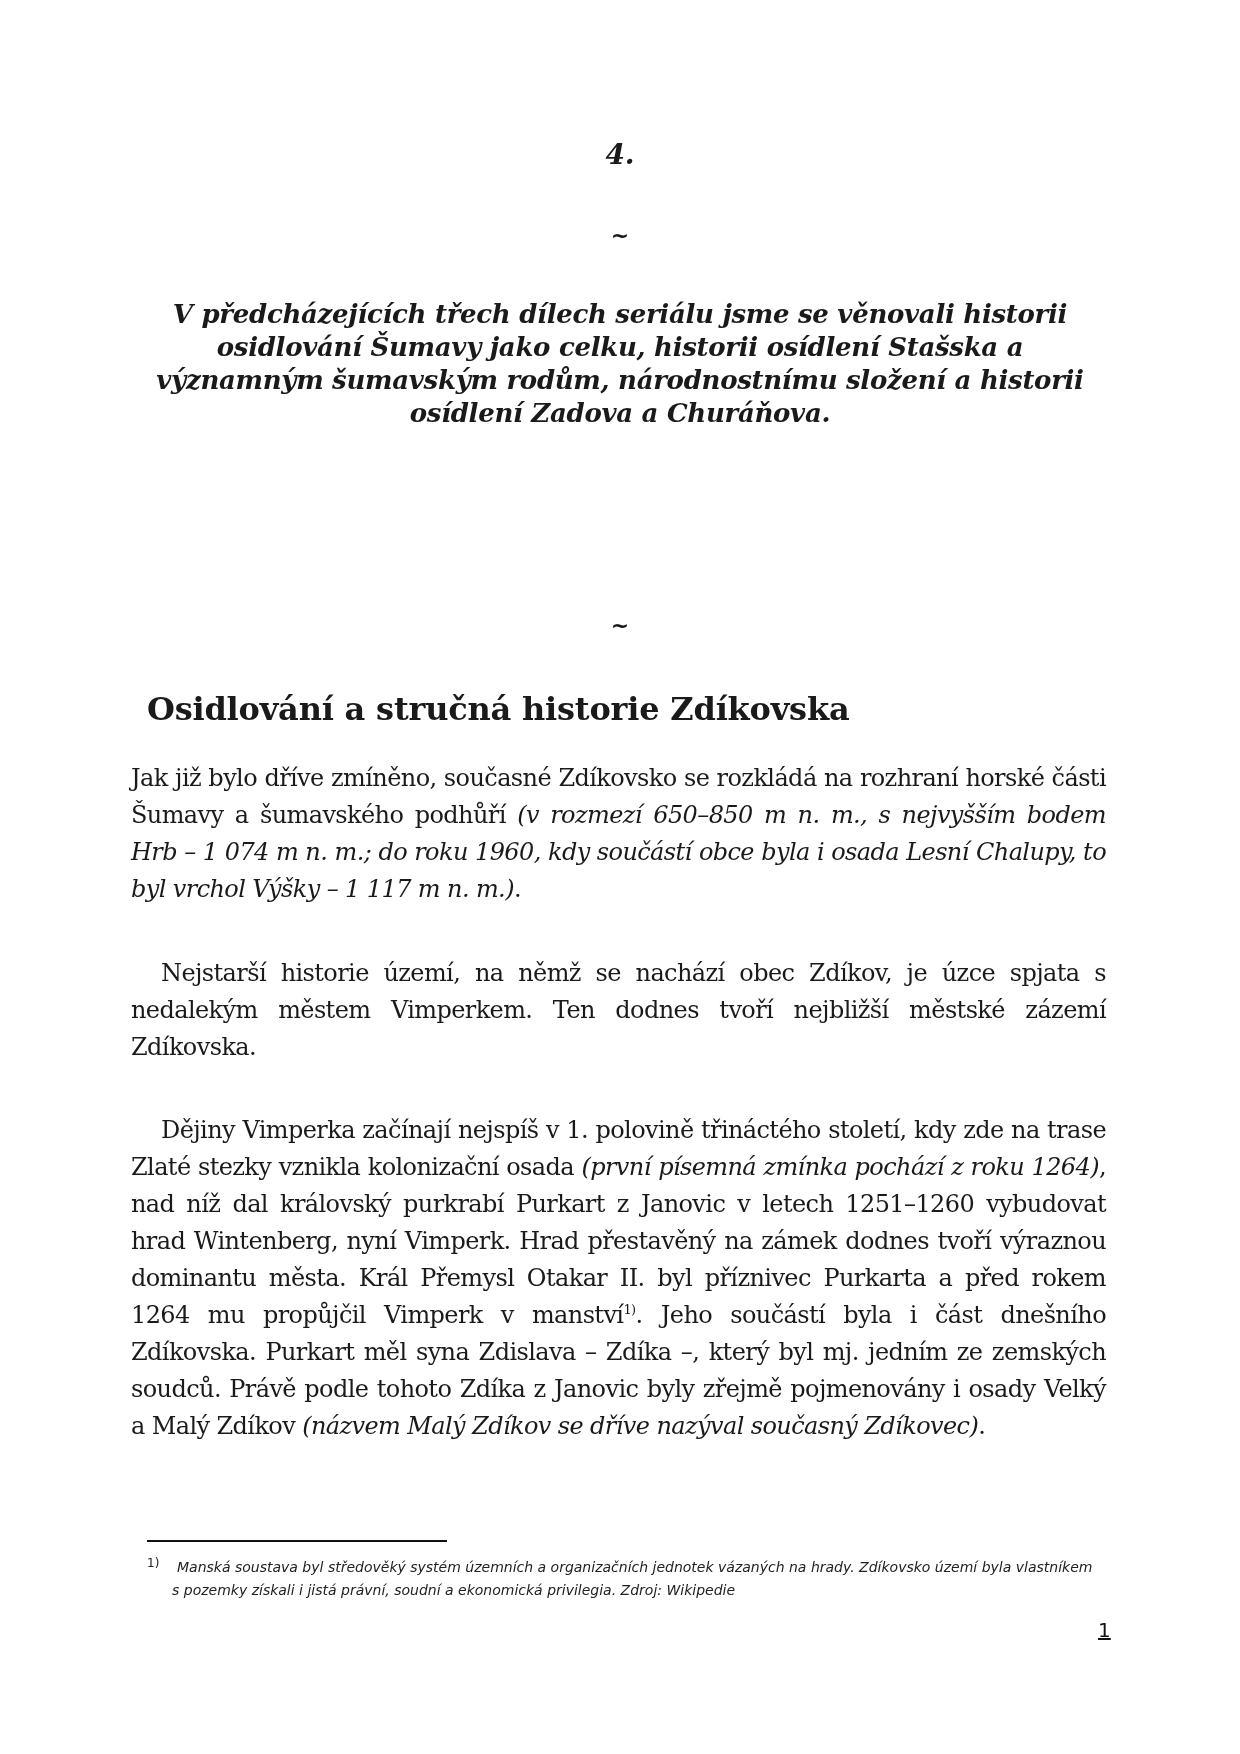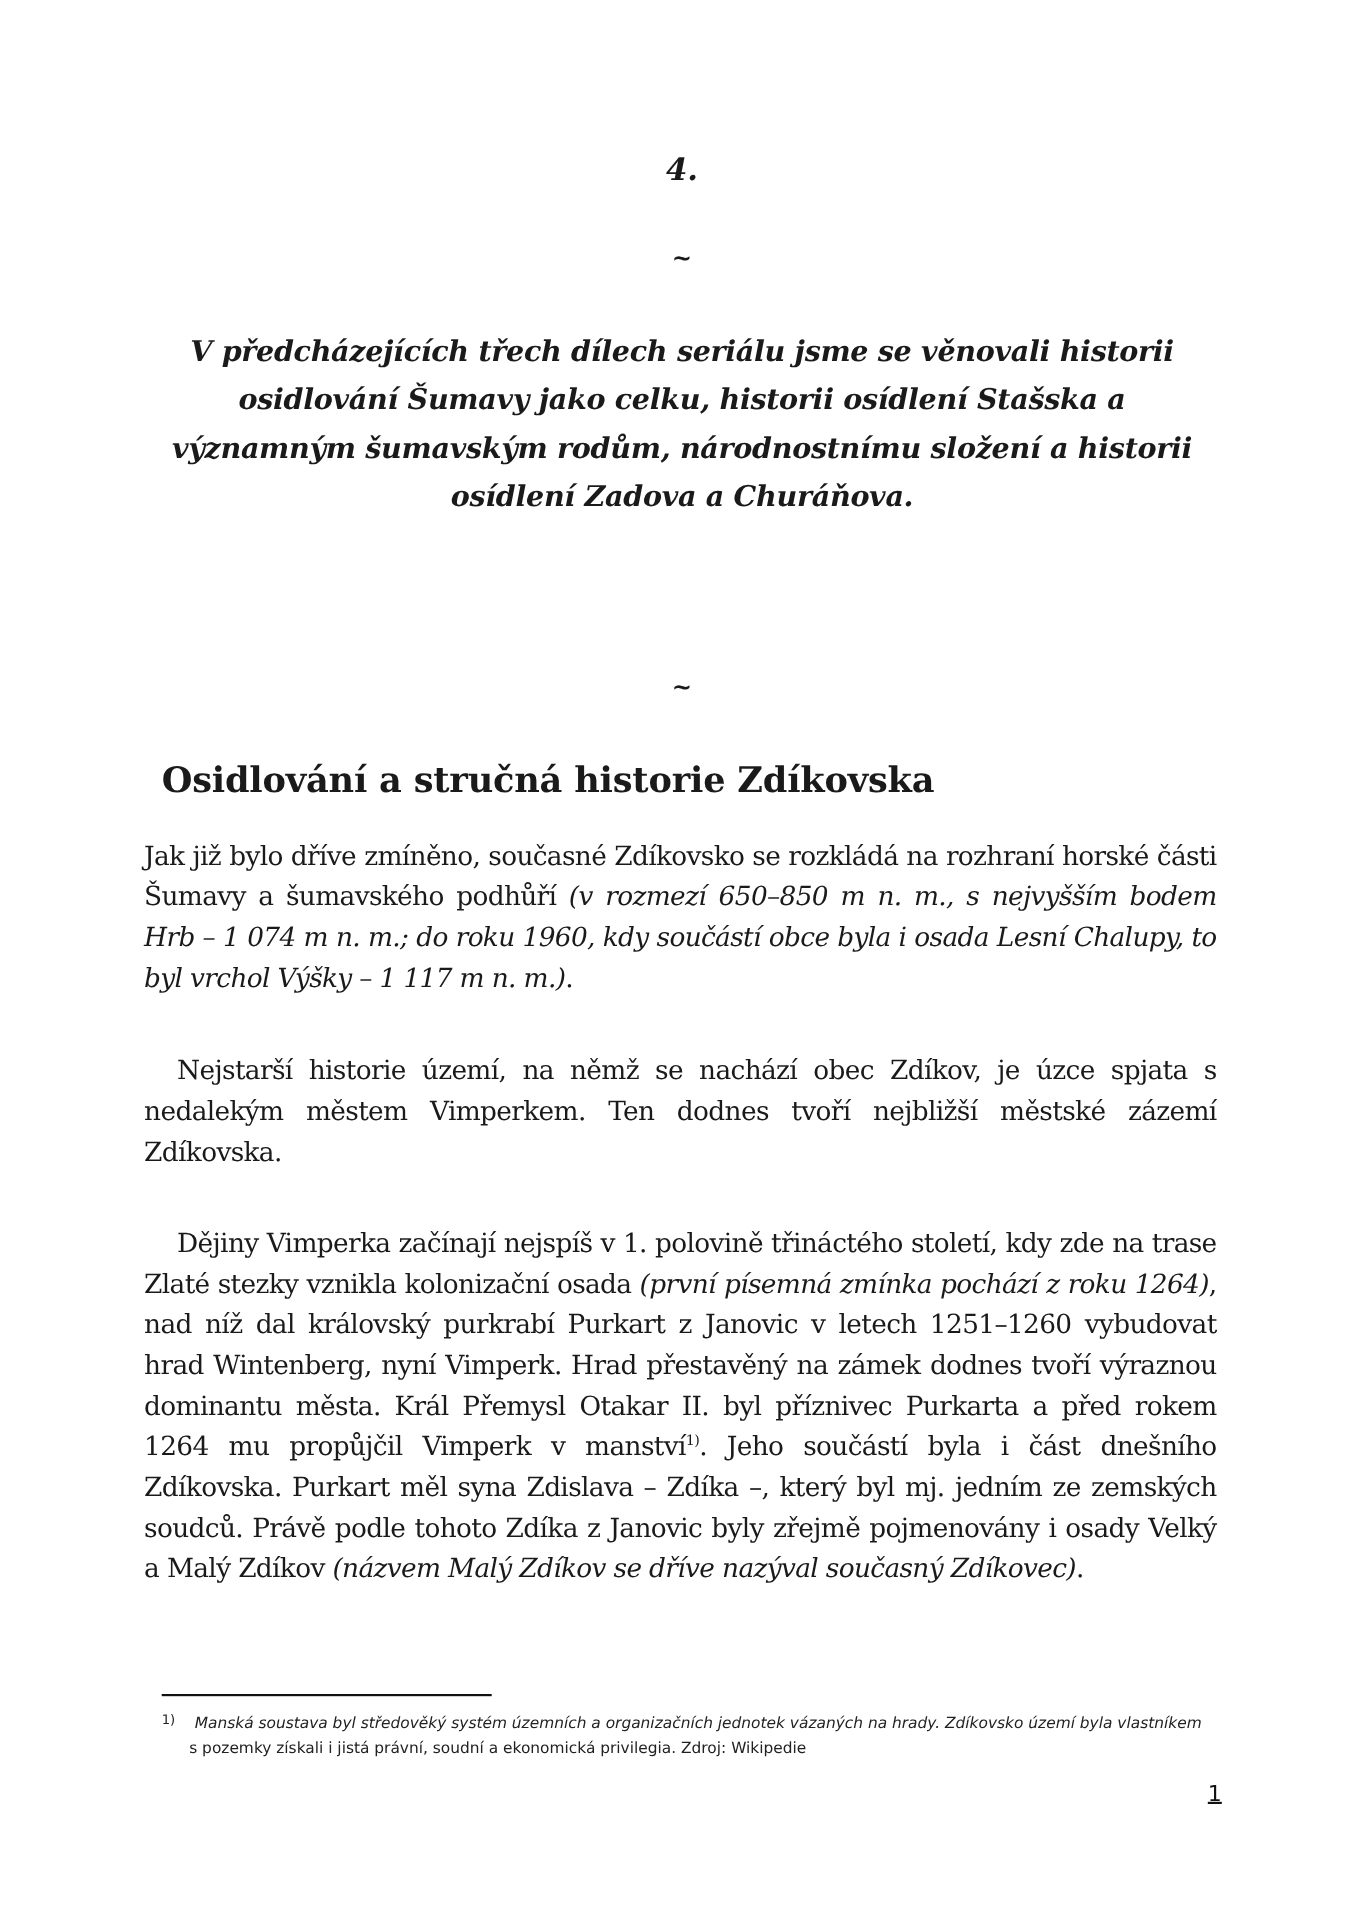--- a/index.html
+++ b/index.html
@@ -45,21 +45,21 @@
     .tilde.t2 { top: 612px; }
     .intro {
       position: absolute;
       left: 150px;
       width: 940px;
       text-align: center;
       font-family: "DejaVu Serif", serif;
       font-style: italic;
       font-weight: bold;
       font-size: 26px;
-      line-height: 44px;
+      line-height: 33px;
       margin: 0;
       letter-spacing: -0.3px;
     }
     .intro.p1 { top: 298px; }
     .intro.p2 { top: 482px; left: 200px; width: 840px; }
     .section-heading {
       position: absolute;
       top: 690px;
       left: 147px;
       font-family: "DejaVu Serif", serif;
@@ -114,20 +114,21 @@
       font-style: normal;
     }
     .footnote .fn-text {
       font-style: italic;
       display: block;
       padding-left: 30px;
     }
     .footnote .fn-line3 {
       display: block;
       padding-left: 25px;
+      font-style: italic;
     }
     .page-number {
       position: absolute;
       top: 1618px;
       left: 1098px;
       font-family: "DejaVu Sans", "Liberation Sans", sans-serif;
       font-size: 20px;
       text-decoration: underline;
       color: #111;
     }

